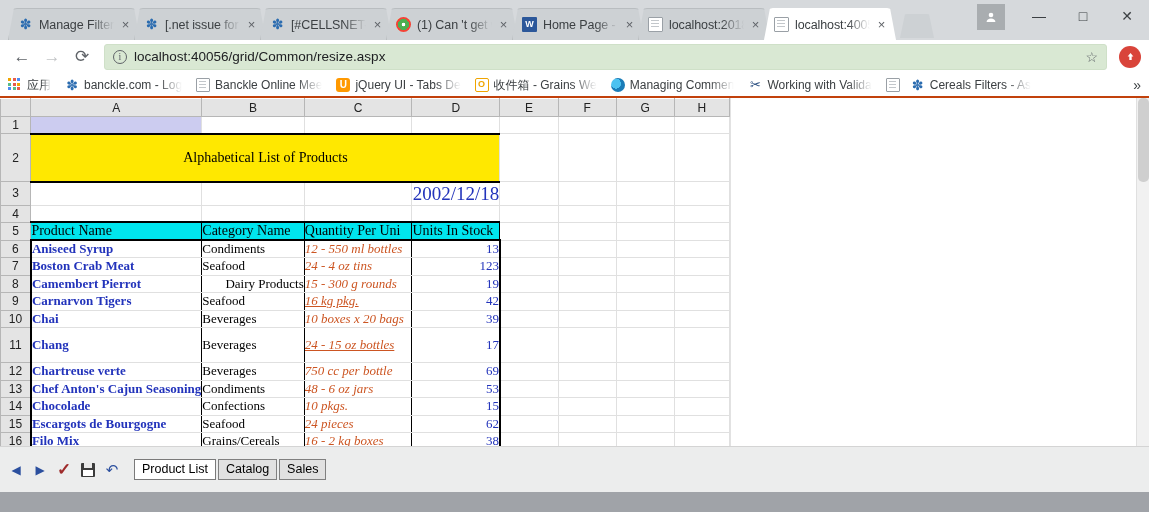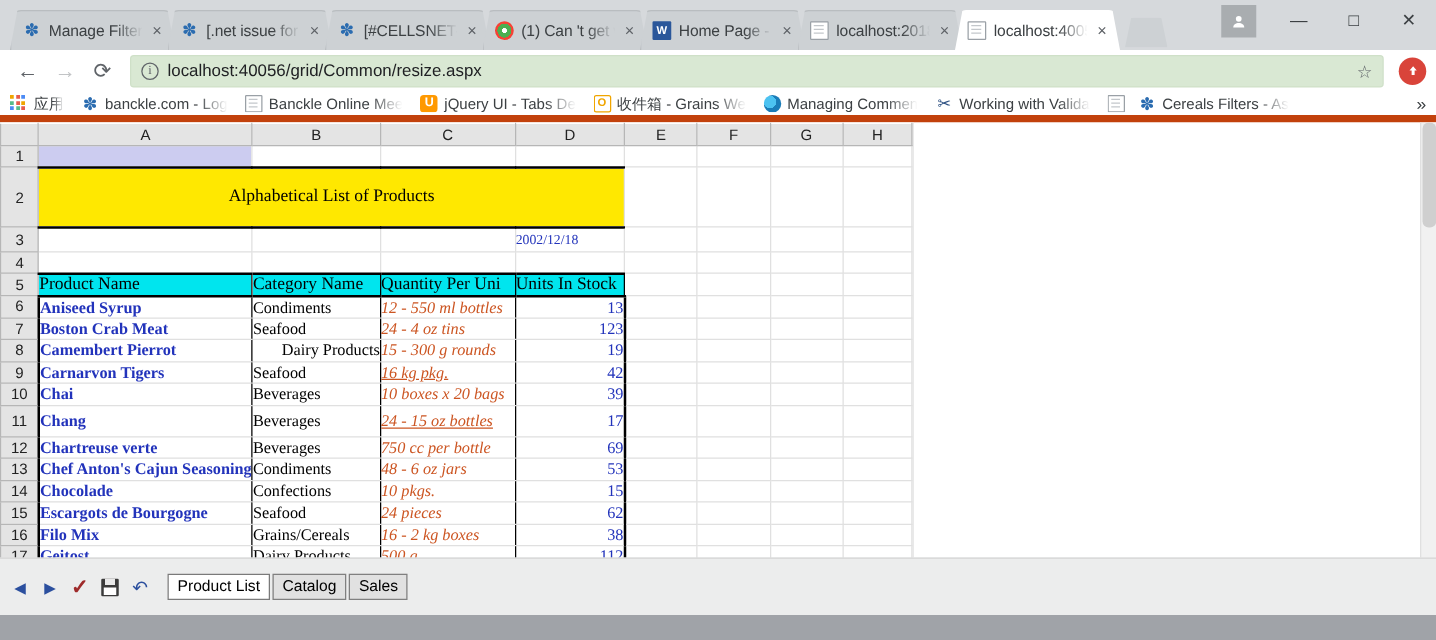--- a/index.html
+++ b/index.html
@@ -83,21 +83,21 @@
   .omnibox .star { font-size:14px; color:#5f6368; }
   .extbtn {
     width:22px;height:22px;border-radius:50%;background:#d9443a;margin-left:6px;
     display:flex;align-items:center;justify-content:center;color:#fff;font-size:12px;
     flex:0 0 22px;
   }
 
   .bookmarks {
     height:24px; background:#fff; display:flex; align-items:center;
     padding:0 8px; font-size:12px; color:#3c4043;
-    border-bottom:6px solid #c2410c; position:relative;
+    border-bottom:2px solid #c2410c; position:relative;
   }
   .bm { display:flex; align-items:center; margin-right:14px; white-space:nowrap;
         max-width:128px; overflow:hidden;
         -webkit-mask-image: linear-gradient(to right, #000 80%, transparent 100%);
         mask-image: linear-gradient(to right, #000 80%, transparent 100%); }
   .bm .bmicon { width:14px;height:14px;flex:0 0 14px;margin-right:5px; position:relative; }
   .bm-overflow { position:absolute; right:8px; font-size:14px; color:#3c4043; }
 
   
   .ico-banckle::before{
@@ -150,22 +150,22 @@
   .cell { border:1px solid #e0e0e0; background:#fff; padding:0 3px;
           overflow:hidden; white-space:nowrap; font-size:12.5px; }
 
   
   .c-sel { background:#ccccf0; }
   .c-title {
     background:#ffe800; font-family:"Liberation Serif", serif; font-size:14px;
     text-align:center; color:#000;
     border-top:2px solid #000; border-bottom:2px solid #000;
   }
-  .c-date { font-family:"Liberation Serif", serif; color:#2233bb; text-align:left;
-            font-size:11px; padding-right:1px; }
+  .c-date { font-family:"Liberation Serif", serif; color:#2233bb; text-align:center;
+            font-size:19px; padding-right:1px; }
   .c-hdr {
     background:#00e5ee; font-family:"Liberation Serif", serif; font-weight:normal;
     font-size:14px; color:#000;
     border-top:2px solid #000; border-bottom:2px solid #000;
     border-left:1px solid #000; border-right:1px solid #000;
   }
   .c-name { font-family:"Liberation Serif", serif; font-weight:bold; color:#2233bb; font-size:13px;
             border-left:2px solid #000; border-right:1px solid #000; }
   .c-cat  { font-family:"Liberation Serif", serif; color:#000; font-size:13px;
             border-right:1px solid #000;margin-top:48px; }
@@ -481,21 +481,21 @@
           <td class="cell c-name">Chai</td>
           <td class="cell c-cat">Beverages</td>
           <td class="cell c-qty">10 boxes x 20 bags</td>
           <td class="cell c-units">39</td>
           <td class="cell"></td>
           <td class="cell"></td>
           <td class="cell"></td>
           <td class="cell"></td>
         </tr>
 
-        <tr style="height:25px">
+        <tr style="height:35px">
           <td class="rowhdr">11</td>
           <td class="cell c-name">Chang</td>
           <td class="cell c-cat">Beverages</td>
           <td class="cell c-qty right">24 - 15 oz bottles</td>
           <td class="cell c-units">17</td>
           <td class="cell"></td>
           <td class="cell"></td>
           <td class="cell"></td>
           <td class="cell"></td>
         </tr>

